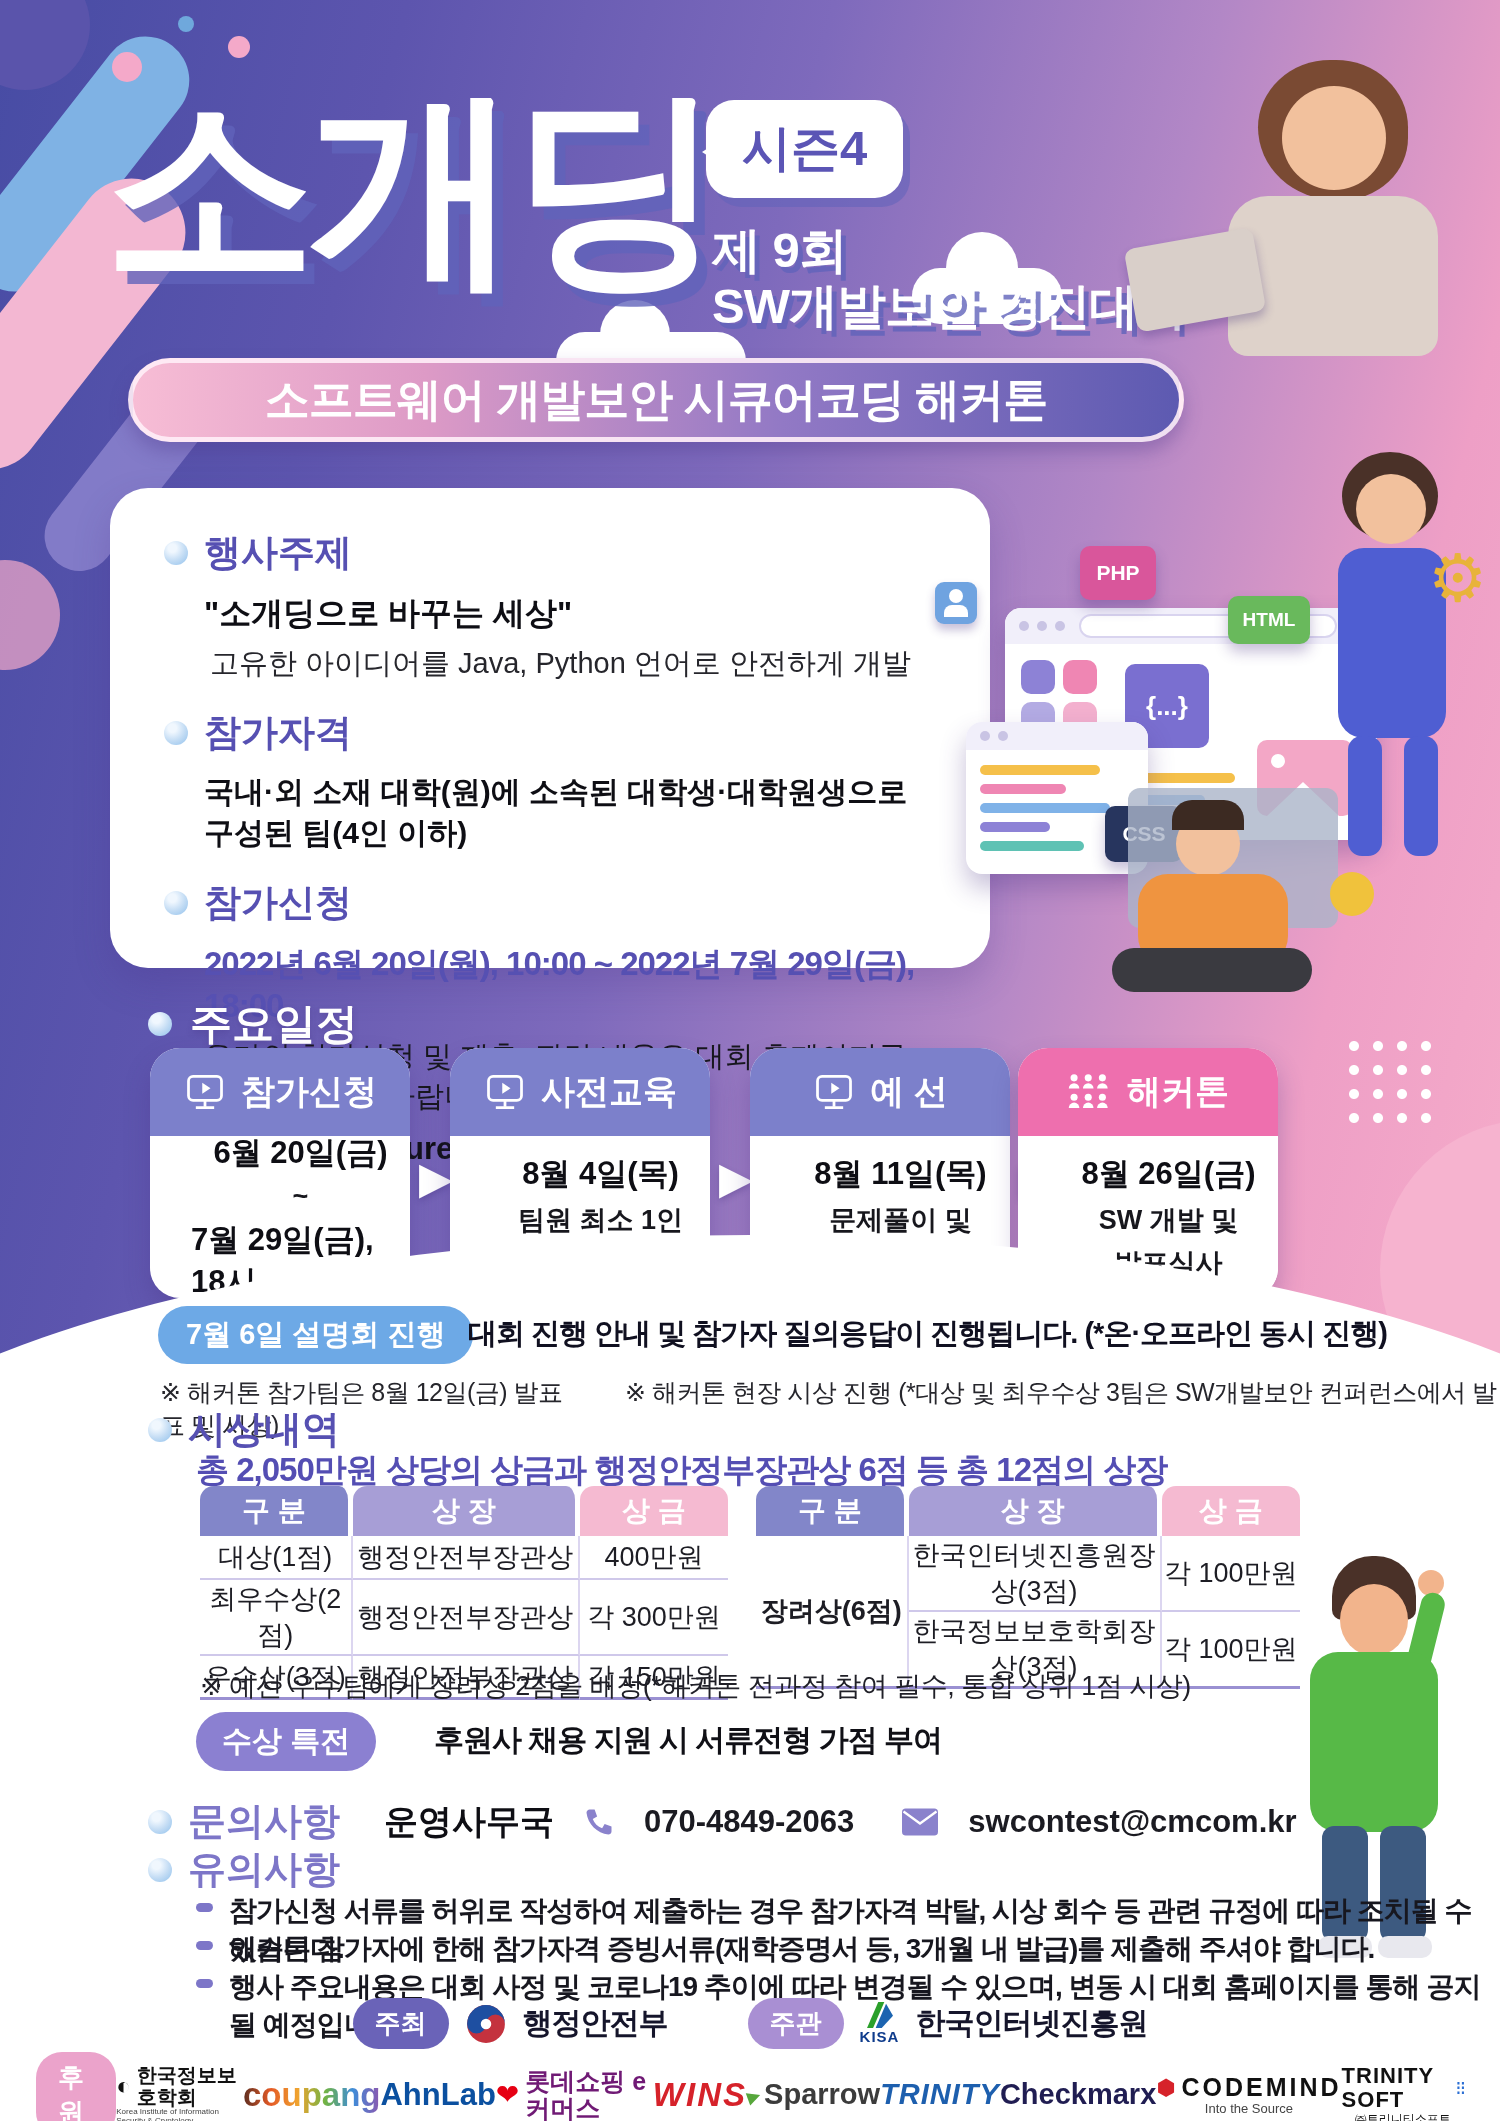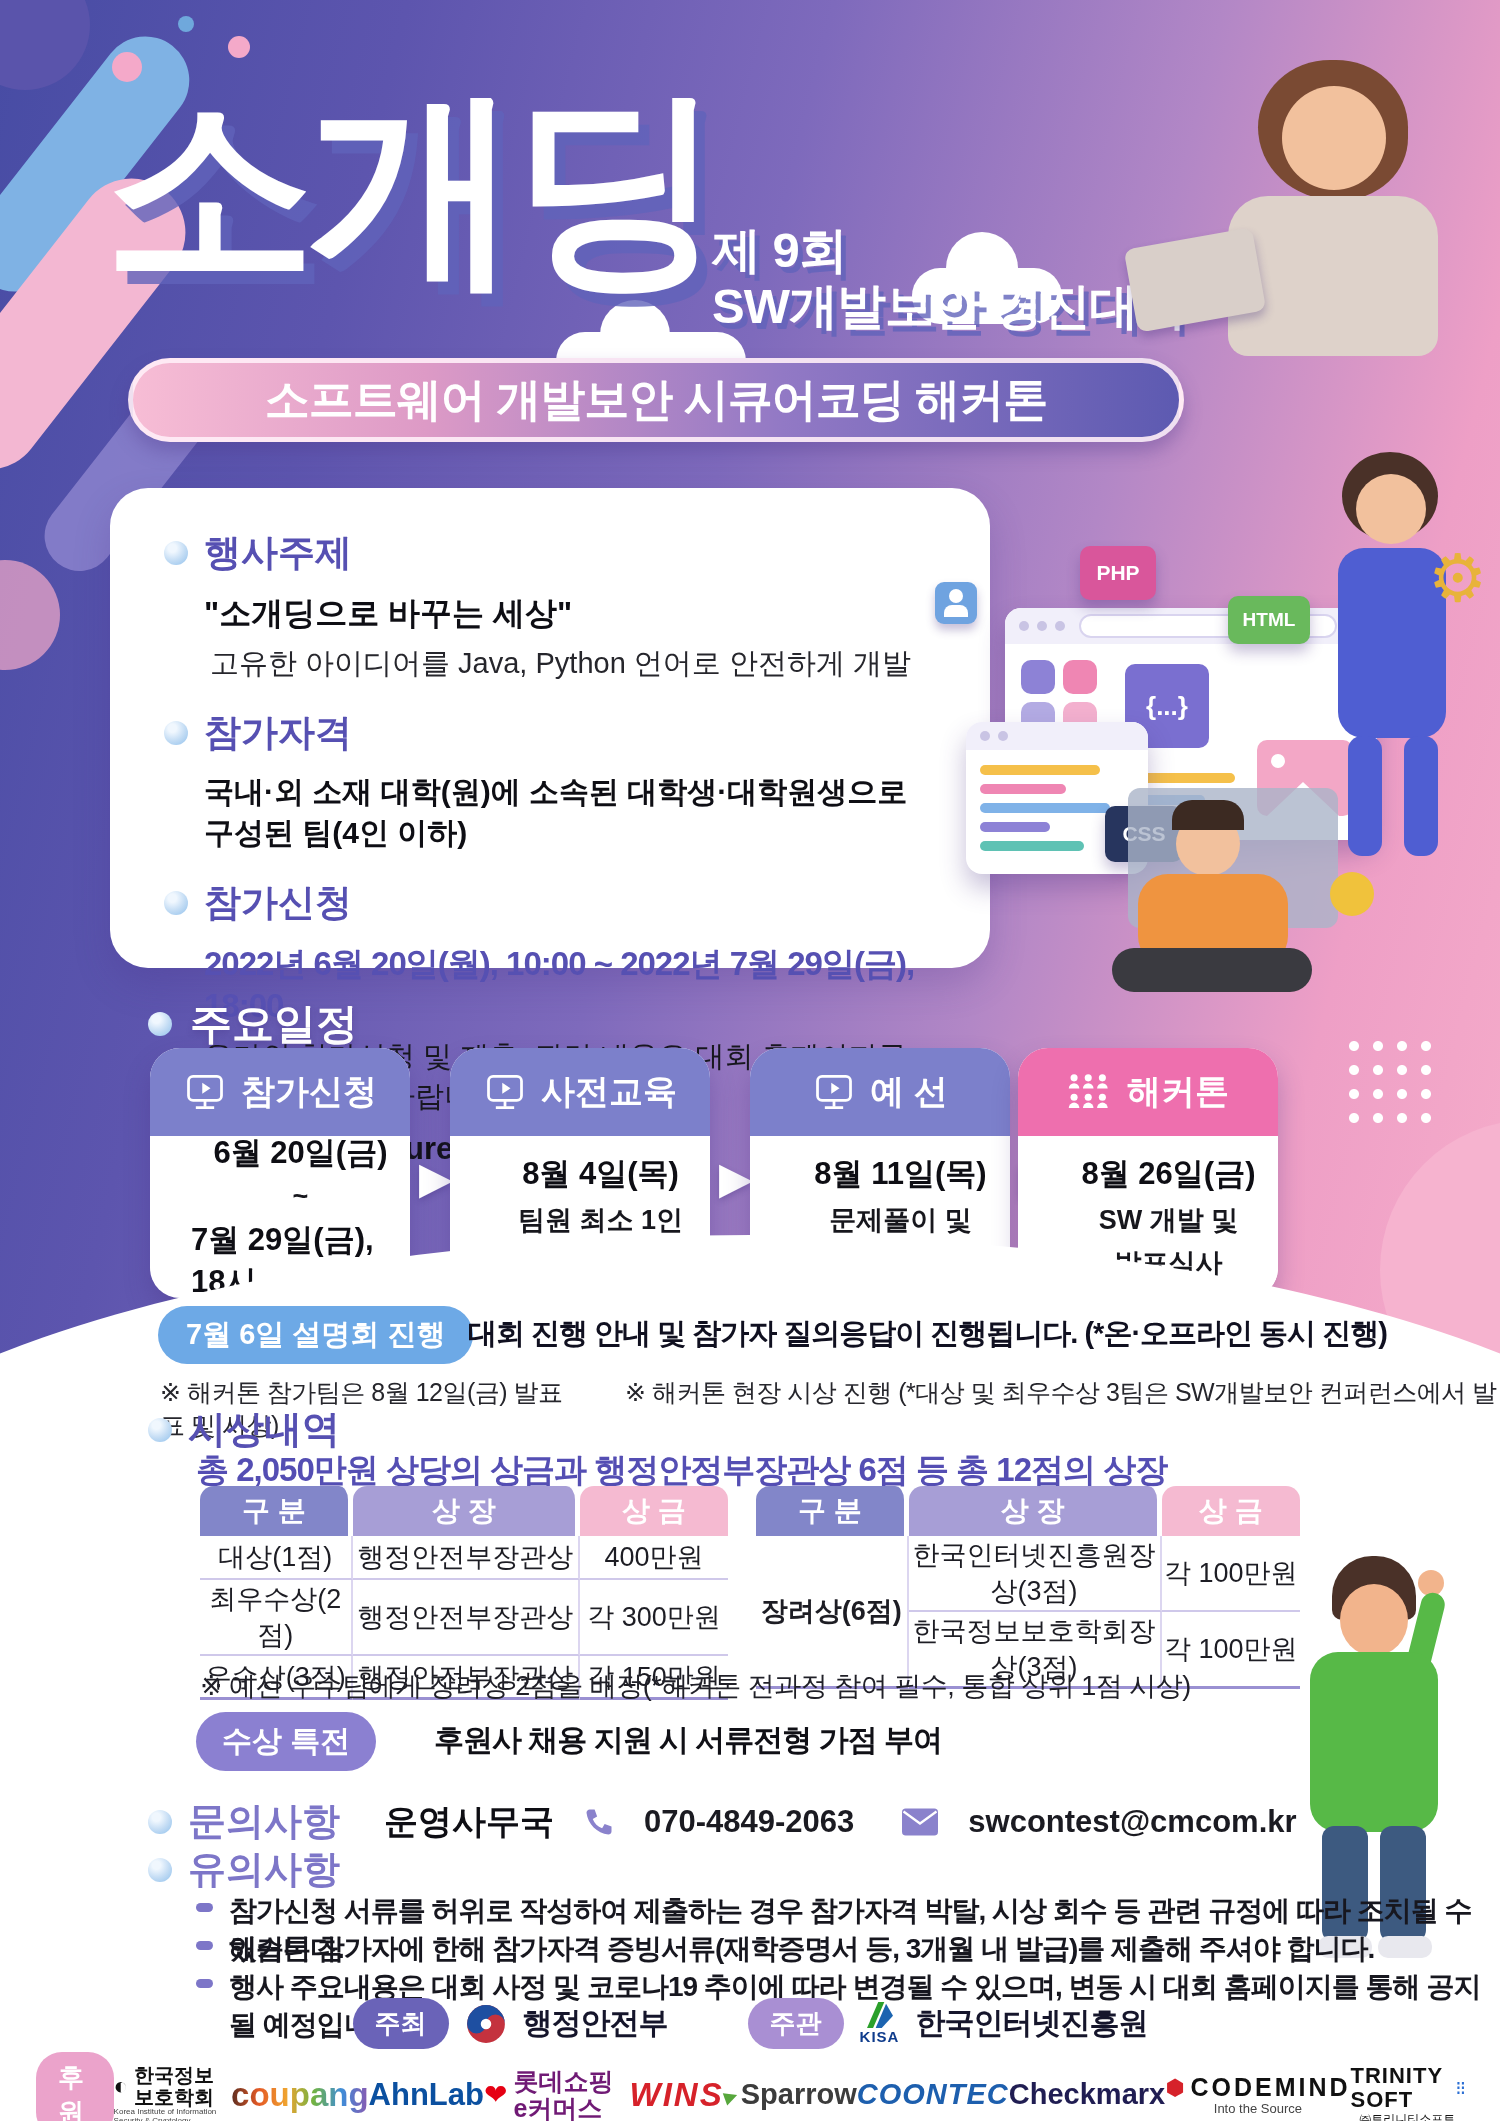--- a/index.html
+++ b/index.html
@@ -143,20 +143,21 @@
   <div class="abs" style="left:112px;top:52px;width:30px;height:30px;border-radius:50%;background:#f4a9c9;"></div>
   <div class="abs" style="left:178px;top:16px;width:16px;height:16px;border-radius:50%;background:#6fa8dc;"></div>
   <div class="abs" style="left:228px;top:36px;width:22px;height:22px;border-radius:50%;background:#f4a9c9;"></div>
   <div class="abs" style="left:-40px;top:-40px;width:130px;height:130px;border-radius:50%;background:#5a54ab;"></div>
   <div class="abs" style="left:-50px;top:560px;width:110px;height:110px;border-radius:50%;background:#f3aac9;opacity:.7;"></div>
   <div class="abs dotgrid" style="--dg:#6f68ba;left:872px;top:372px;width:92px;height:70px;"></div>
   <div class="abs dotgrid" style="--dg:#ffffff;left:1012px;top:778px;width:92px;height:70px;opacity:.9;"></div>
   <div class="abs" style="left:1380px;top:1120px;width:300px;height:300px;border-radius:50%;background:#f6b3cf;"></div>
 
   <div class="abs main-title">소개딩</div>
+  <div class="abs season-badge">시즌4</div>
   <div class="abs edition" style="top:218px;">제 9회</div>
   <div class="abs edition" style="top:274px;">SW개발보안 경진대회</div>
 
   <div class="abs" style="left:1258px;top:60px;width:150px;height:140px;border-radius:50% 50% 46% 54%;background:#7a4a33;"></div>
   <div class="abs" style="left:1282px;top:86px;width:104px;height:104px;border-radius:50%;background:#f2c19d;"></div>
   <div class="abs" style="left:1228px;top:196px;width:210px;height:160px;border-radius:40px 40px 20px 20px;background:#ded2ca;"></div>
   <div class="abs" style="left:1130px;top:238px;width:130px;height:84px;border-radius:10px;background:#d9cfc9;transform:rotate(-10deg);box-shadow:0 6px 10px rgba(60,40,120,.3);"></div>
 
   <div class="abs banner">소프트웨어 개발보안 시큐어코딩 해커톤</div>
 
@@ -506,21 +507,21 @@
     <span class="sp sp4">
         <span class="nm">WINS</span>
       </span>
     <span class="sp sp5">
       <span style="display:flex;align-items:center;gap:4px;">
         <span style="font-size:26px;color:#57a73c;transform:rotate(-20deg);">▸</span>
         <span class="nm">Sparrow</span>
       </span>
     </span>
     <span class="sp sp6">
-        <span class="nm">COONTEC</span>
+        <span class="nm">TRINITY</span>
       </span>
     <span class="sp sp7">
         <span class="nm">Checkmarx</span>
       </span>
     <span class="sp sp8">
       <span style="display:flex;align-items:center;gap:6px;">
         <span style="font-size:22px;color:#d6222a;">⬢</span>
         <span class="nm">CODEMIND</span>
       </span>
       <span class="sub">Into the Source</span>

